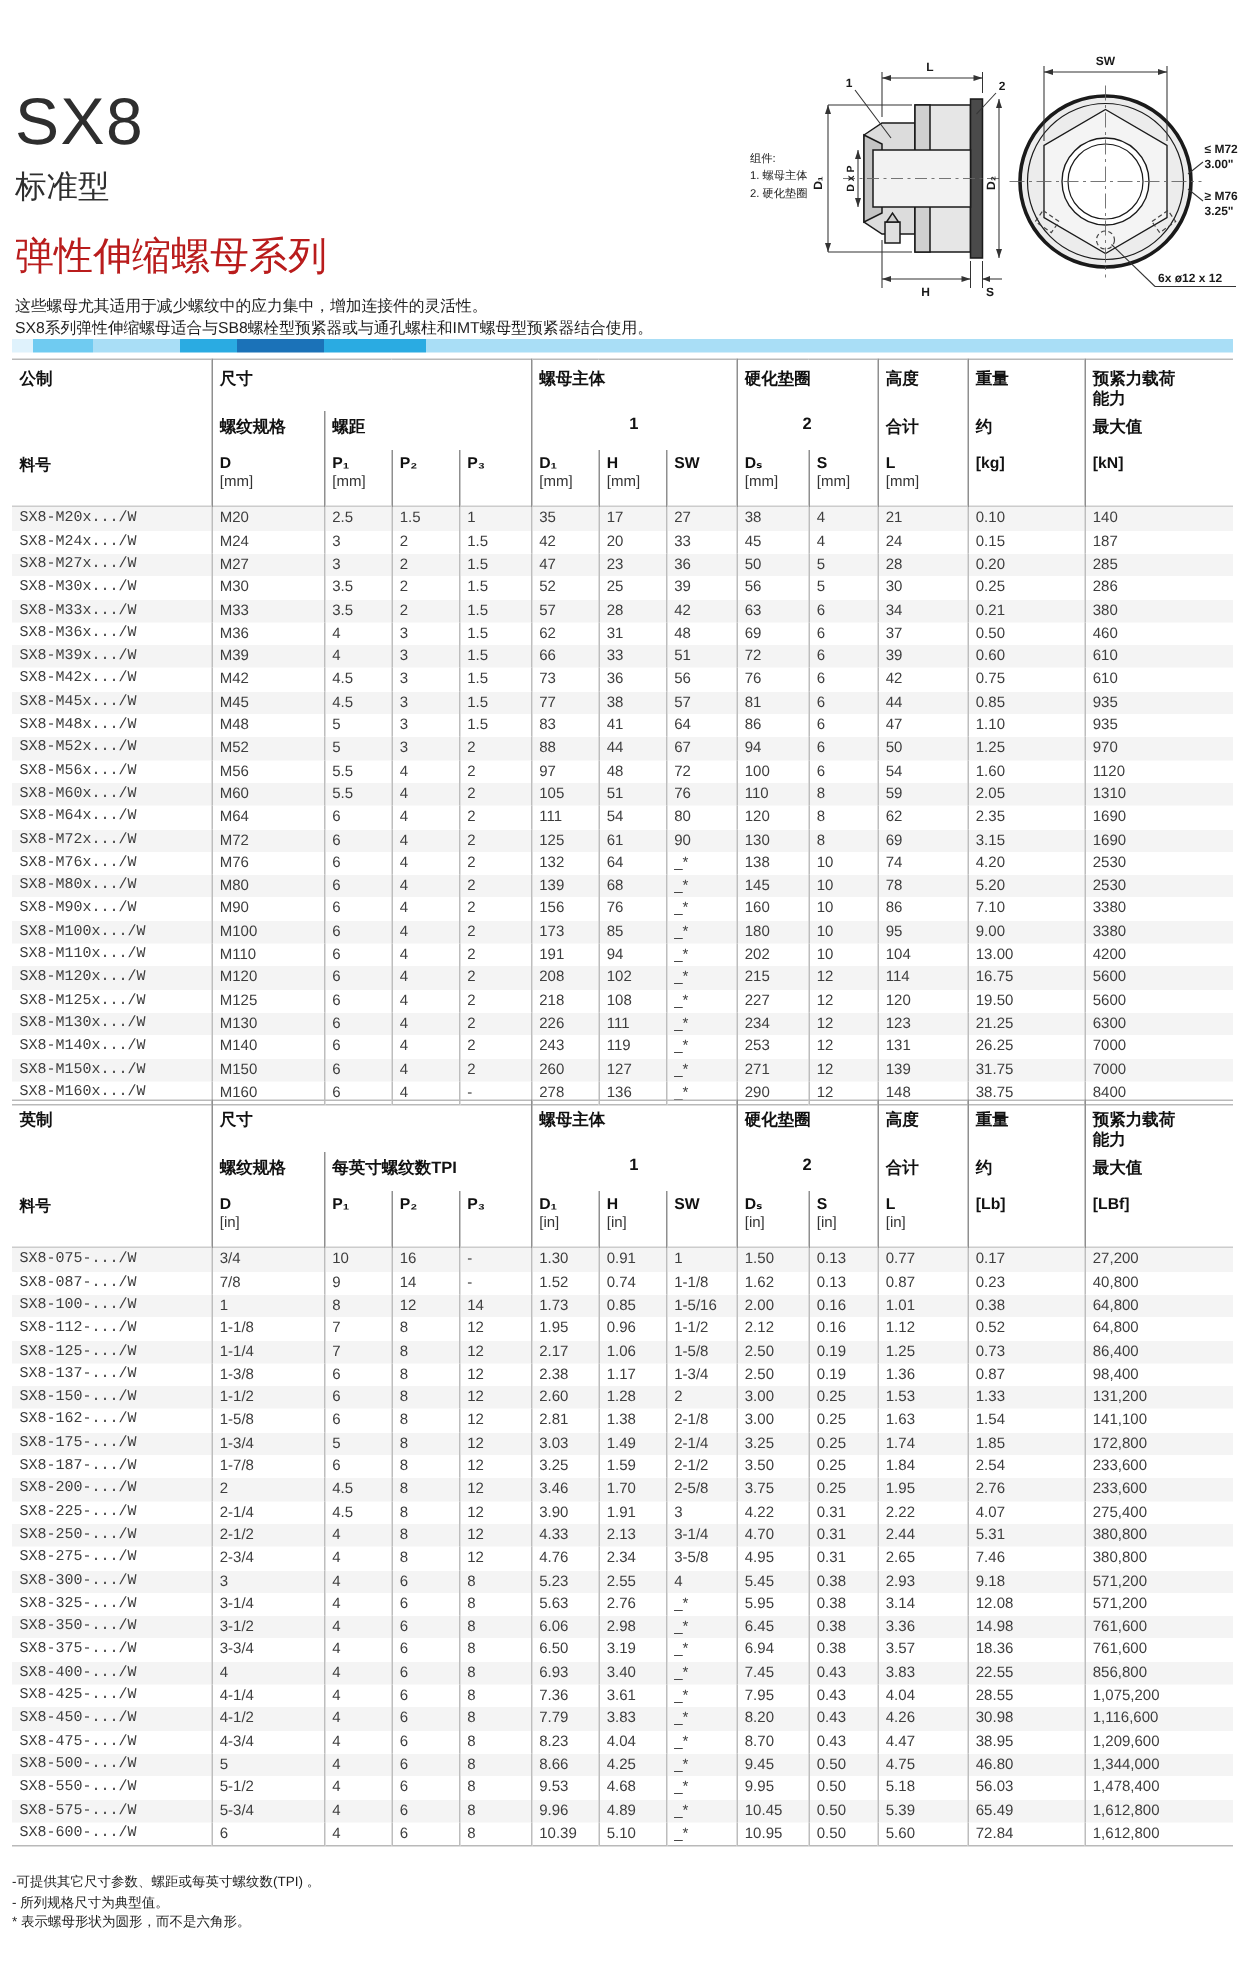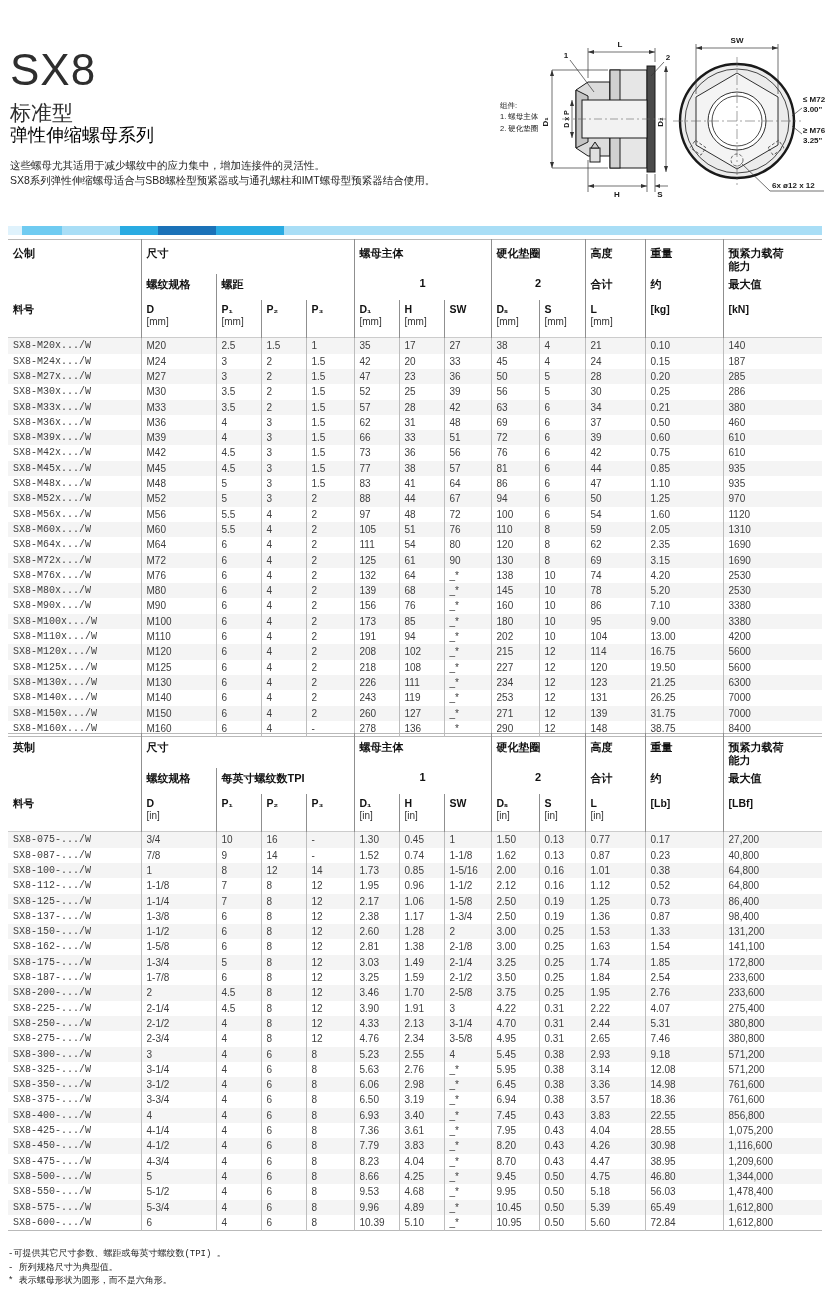--- a/index.html
+++ b/index.html
@@ -4,24 +4,24 @@
 <style>
   html,body{margin:0;padding:0;}
   body{
     width:830px;height:1307px;background:#ffffff;
     font-family:"Liberation Sans","DejaVu Sans",sans-serif;
     color:#222;position:relative;overflow:hidden;
   }
   .page{position:relative;width:830px;height:1307px;}
 
   
-  .titleblock{position:absolute;left:10px;top:48px;width:480px;}
+  .titleblock{position:absolute;left:10px;top:60px;width:480px;}
   .big-title{font-size:44px;font-weight:300;color:#2e2e2e;line-height:1.0;letter-spacing:1px;}
   .sub1{font-size:21px;font-weight:300;color:#2e2e2e;margin-top:9px;line-height:1.1;}
-  .sub2{font-size:18px;font-weight:300;color:#000000;margin-top:2px;line-height:1.1;}
+  .sub2{font-size:26px;font-weight:300;color:#b91c1c;margin-top:20px;line-height:1.1;}
   .desc{margin-top:12px;font-size:10.5px;color:#1e1e1e;line-height:1.45;}
 
   
   .drawing{position:absolute;left:492px;top:26px;width:336px;height:196px;}
   .drawing svg{display:block;}
   .dim-text{font-size:8px;font-weight:bold;fill:#1a1a1a;}
   .dim-text-sm{font-size:7px;font-weight:bold;fill:#1a1a1a;}
   .legend{position:absolute;left:8px;top:74px;font-size:7.5px;color:#1a1a1a;line-height:1.5;}
 
   
@@ -45,21 +45,21 @@
   table.dtable th.h2.center{text-align:center;}
   table.dtable th.h3{font-size:10.5px;height:30px;padding-top:3px;padding-bottom:4px;}
   table.dtable th.h3 .unit{font-weight:normal;font-size:10px;color:#333;margin-top:1px;}
   table.dtable thead{border-bottom:1px solid #cccccc;}
   table.dtable td{font-size:10px;color:#3d3d3d;height:13.3px;line-height:13px;
     border-left:1px solid #bdbdbd;}
   table.dtable td:first-child{border-left:none;font-family:Liberation Mono, monospace;}
   table.dtable tbody tr:nth-child(odd){background:#f4f4f4;}
 
   
-  .footnotes{position:absolute;left:8px;top:1248px;font-size:9px;color:#1e1e1e;line-height:1.5;font-family:Liberation Mono, monospace;}
+  .footnotes{position:absolute;left:8px;top:1248px;font-size:9px;color:#1e1e1e;line-height:1.5;}
 </style>
 </head>
 <body>
 
 <div class="page">
 
   <div class="titleblock">
     <div class="big-title">SX8</div>
     <div class="sub1">标准型</div>
     <div class="sub2">弹性伸缩螺母系列</div>
@@ -790,21 +790,21 @@
           </tr>
         </thead>
       <tbody>
           <tr>
             <td>SX8-075-.../W</td>
             <td>3/4</td>
             <td>10</td>
             <td>16</td>
             <td>-</td>
             <td>1.30</td>
-            <td>0.45</td>
+            <td>0.91</td>
             <td>1</td>
             <td>1.50</td>
             <td>0.13</td>
             <td>0.77</td>
             <td>0.17</td>
             <td>27,200</td>
           </tr>
           <tr>
             <td>SX8-087-.../W</td>
             <td>7/8</td>

